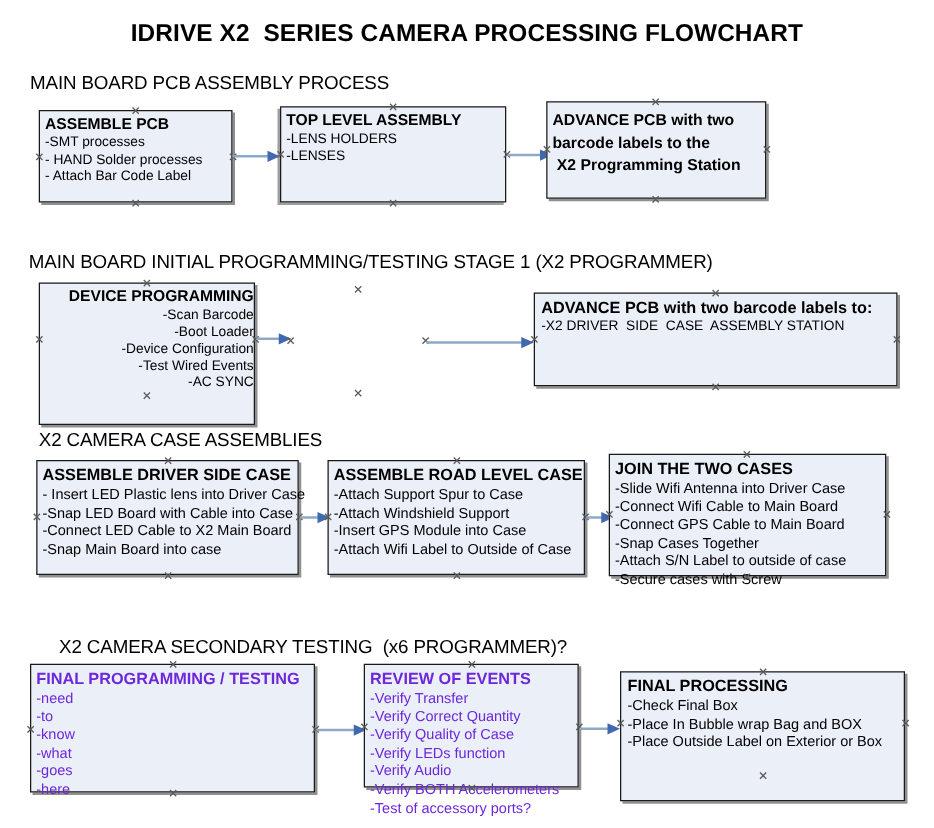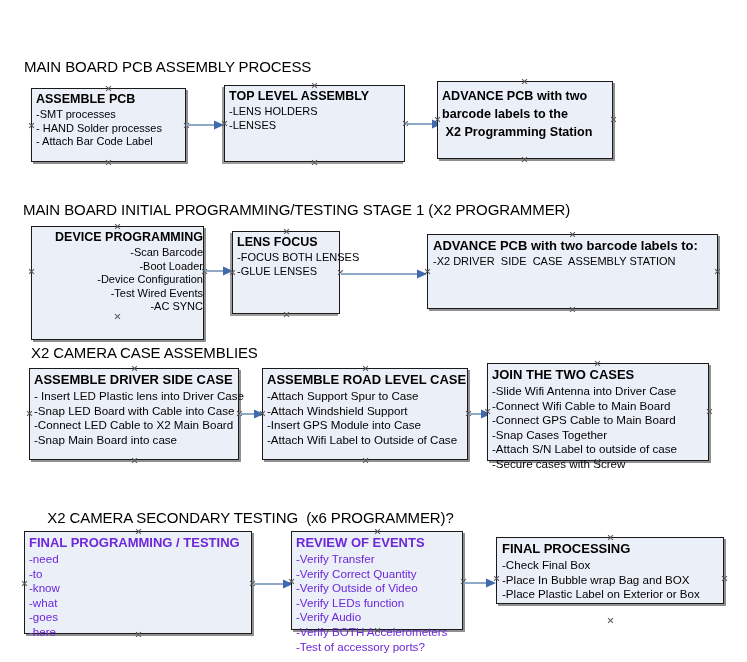--- a/index.html
+++ b/index.html
@@ -103,20 +103,21 @@
     background: #5a5a5a;
   }
   .handle::before { transform: rotate(45deg); }
   .handle::after  { transform: rotate(-45deg); }
 </style>
 </head>
 <body>
 
 <div id="canvas">
 
+  <div class="abs doc-title">IDRIVE X2  SERIES CAMERA PROCESSING FLOWCHART</div>
 
   <div class="abs section-heading" style="left:24px; top:58px;">MAIN BOARD PCB ASSEMBLY PROCESS</div>
 
   <div class="abs box" style="left:31px; top:88px; width:155px; height:74px;">
     <div class="box-title">ASSEMBLE PCB</div>
     <div class="box-line">-SMT processes</div>
     <div class="box-line">- HAND Solder processes</div>
     <div class="box-line">- Attach Bar Code Label</div>
   </div>
   <div class="handle" style="left:105px; top:85px;"></div>
@@ -173,25 +174,20 @@
   <div class="handle" style="left:28px;  top:268px;"></div>
   <div class="handle" style="left:201px; top:268px;"></div>
 
   <div class="connector abs" style="left:205px; top:264px; width:30px; height:14px;">
     <svg width="30" height="14" viewBox="0 0 30 14">
       <line x1="0" y1="7" x2="20" y2="7" stroke="#8ea9c6" stroke-width="2"></line>
       <polygon points="18,2.5 28,7 18,11.5" fill="#4169b0"></polygon>
     </svg>
   </div>
 
-  <div class="abs box plain-shadow" style="left:232px; top:231px; width:108px; height:83px;">
-    <div class="box-title">LENS FOCUS</div>
-    <div class="box-line">-FOCUS BOTH LENSES</div>
-    <div class="box-line">-GLUE LENSES</div>
-  </div>
   <div class="handle" style="left:283px; top:228px;"></div>
   <div class="handle" style="left:283px; top:311px;"></div>
   <div class="handle" style="left:229px; top:269px;"></div>
   <div class="handle" style="left:337px; top:269px;"></div>
 
   <div class="connector abs" style="left:341px; top:267px; width:88px; height:14px;">
     <svg width="88" height="14" viewBox="0 0 88 14">
       <line x1="0" y1="7" x2="78" y2="7" stroke="#8ea9c6" stroke-width="2"></line>
       <polygon points="76,2.5 86,7 76,11.5" fill="#4169b0"></polygon>
     </svg>
@@ -282,42 +278,42 @@
     <svg width="42" height="14" viewBox="0 0 42 14">
       <line x1="0" y1="7" x2="32" y2="7" stroke="#8ea9c6" stroke-width="2"></line>
       <polygon points="30,2.5 40,7 30,11.5" fill="#4169b0"></polygon>
     </svg>
   </div>
 
   <div class="abs box" style="left:291px; top:531px; width:172px; height:99px;">
     <div class="box-title big red">REVIEW OF EVENTS</div>
     <div class="box-line big red">-Verify Transfer</div>
     <div class="box-line big red">-Verify Correct Quantity</div>
-    <div class="box-line big red">-Verify Outside of Video</div>
+    <div class="box-line big red">-Verify Quality of Case</div>
     <div class="box-line big red">-Verify LEDs function</div>
     <div class="box-line big red">-Verify Audio</div>
     <div class="box-line big red">-Verify BOTH Accelerometers</div>
     <div class="box-line big red">-Test of accessory ports?</div>
   </div>
   <div class="handle" style="left:374px; top:528px;"></div>
   <div class="handle" style="left:374px; top:627px;"></div>
   <div class="handle" style="left:288px; top:578px;"></div>
   <div class="handle" style="left:460px; top:578px;"></div>
 
   <div class="connector abs" style="left:464px; top:576px; width:34px; height:14px;">
     <svg width="34" height="14" viewBox="0 0 34 14">
       <line x1="0" y1="7" x2="24" y2="7" stroke="#8ea9c6" stroke-width="2"></line>
       <polygon points="22,2.5 32,7 22,11.5" fill="#4169b0"></polygon>
     </svg>
   </div>
 
-  <div class="abs box" style="left:496px; top:537px; width:228px; height:67px; padding-left:5px;">
+  <div class="abs box" style="left:496px; top:537px; width:228px; height:104px; padding-left:5px;">
     <div class="box-title big">FINAL PROCESSING</div>
     <div class="box-line big">-Check Final Box</div>
     <div class="box-line big">-Place In Bubble wrap Bag and BOX</div>
-    <div class="box-line big">-Place Plastic Label on Exterior or Box</div>
+    <div class="box-line big">-Place Outside Label on Exterior or Box</div>
   </div>
   <div class="handle" style="left:607px; top:534px;"></div>
   <div class="handle" style="left:607px; top:617px;"></div>
   <div class="handle" style="left:493px; top:575px;"></div>
   <div class="handle" style="left:721px; top:575px;"></div>
 
 </div>
 
 </body></html>

